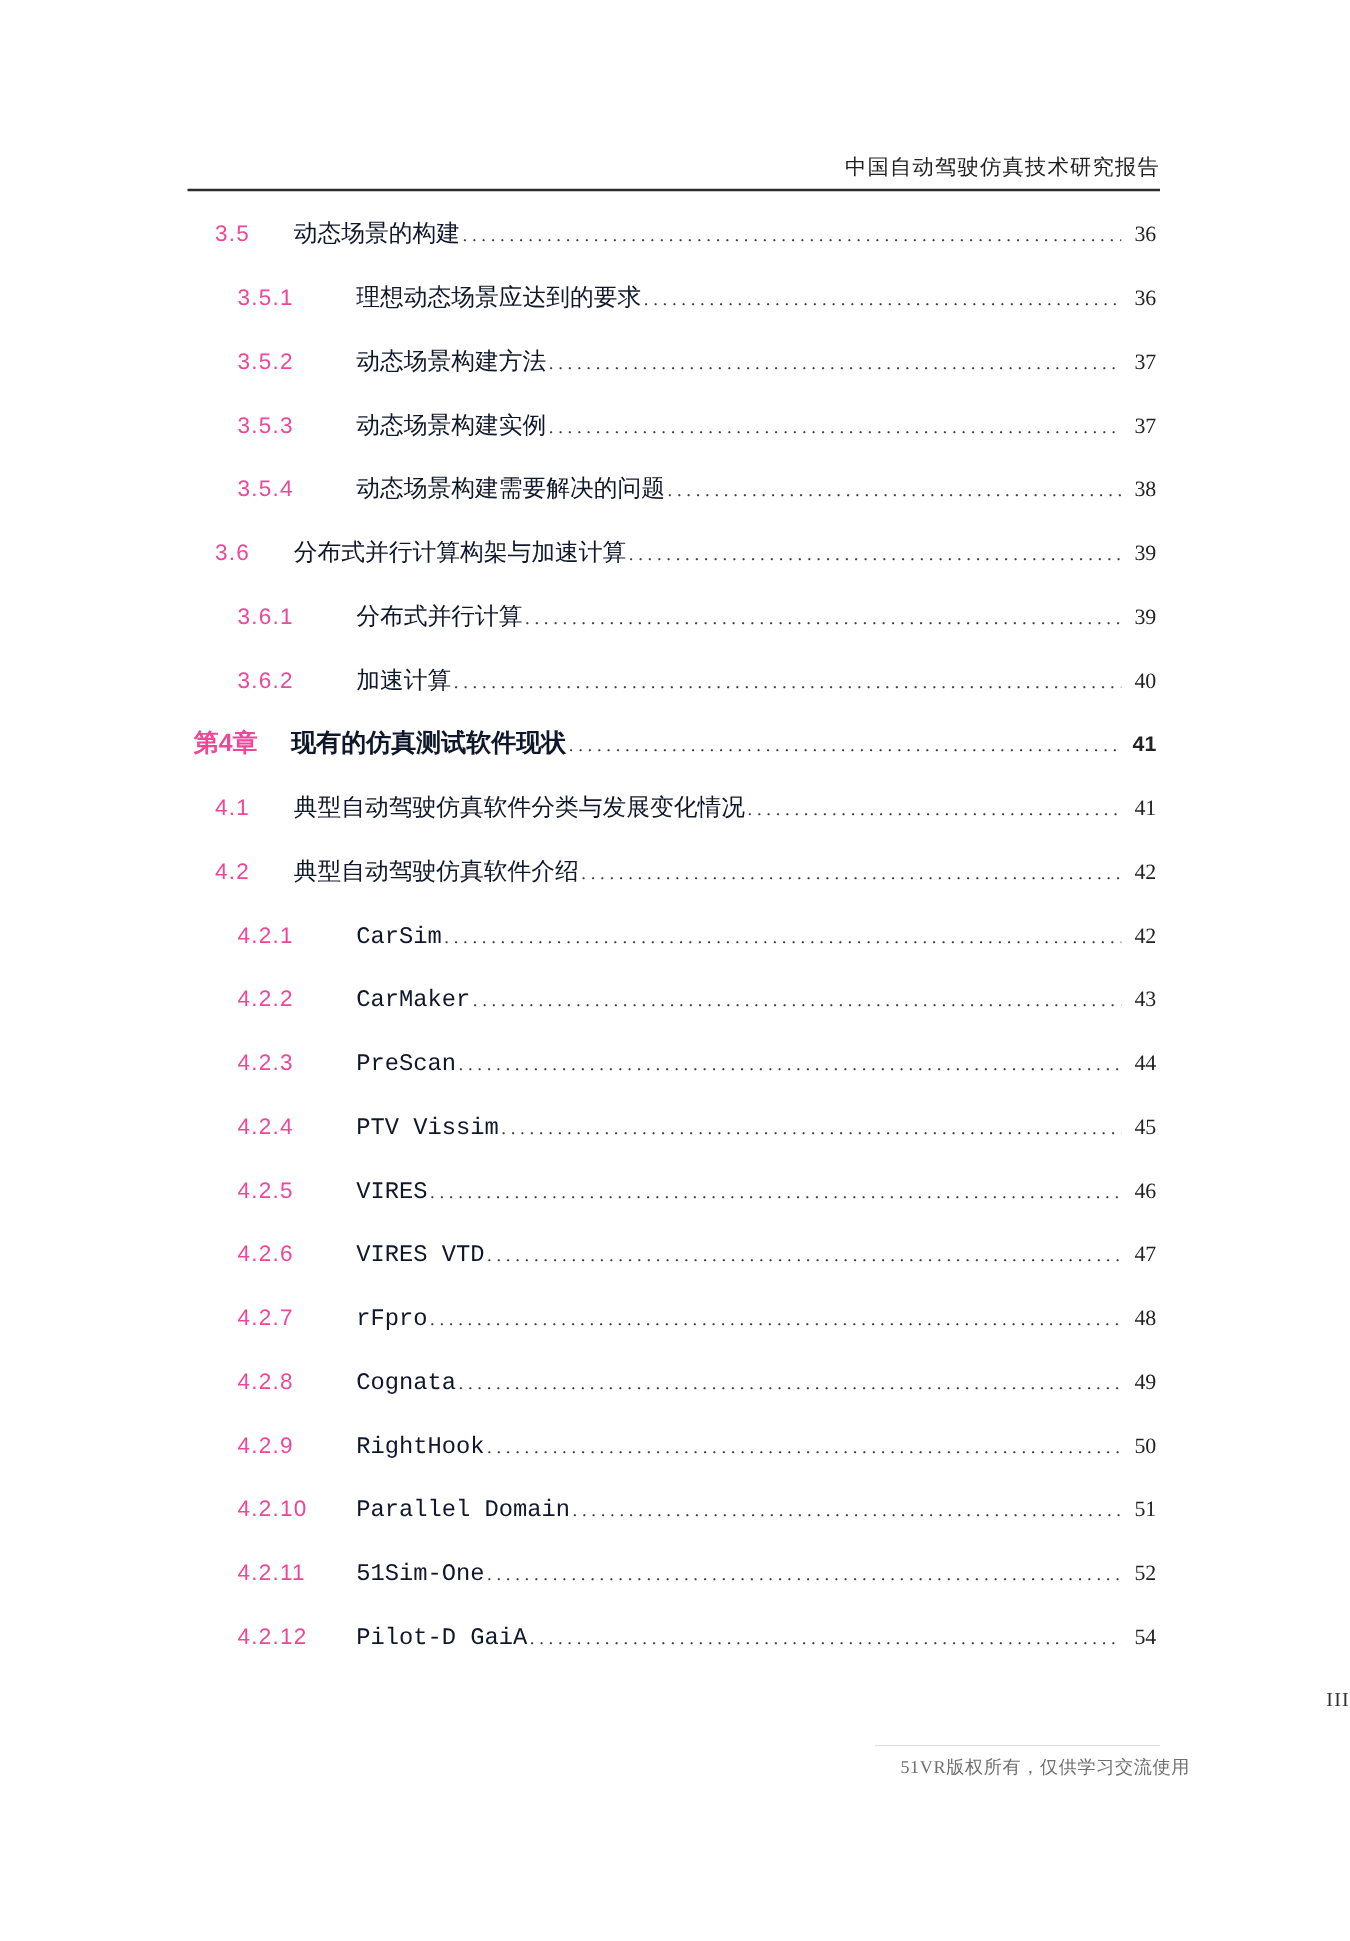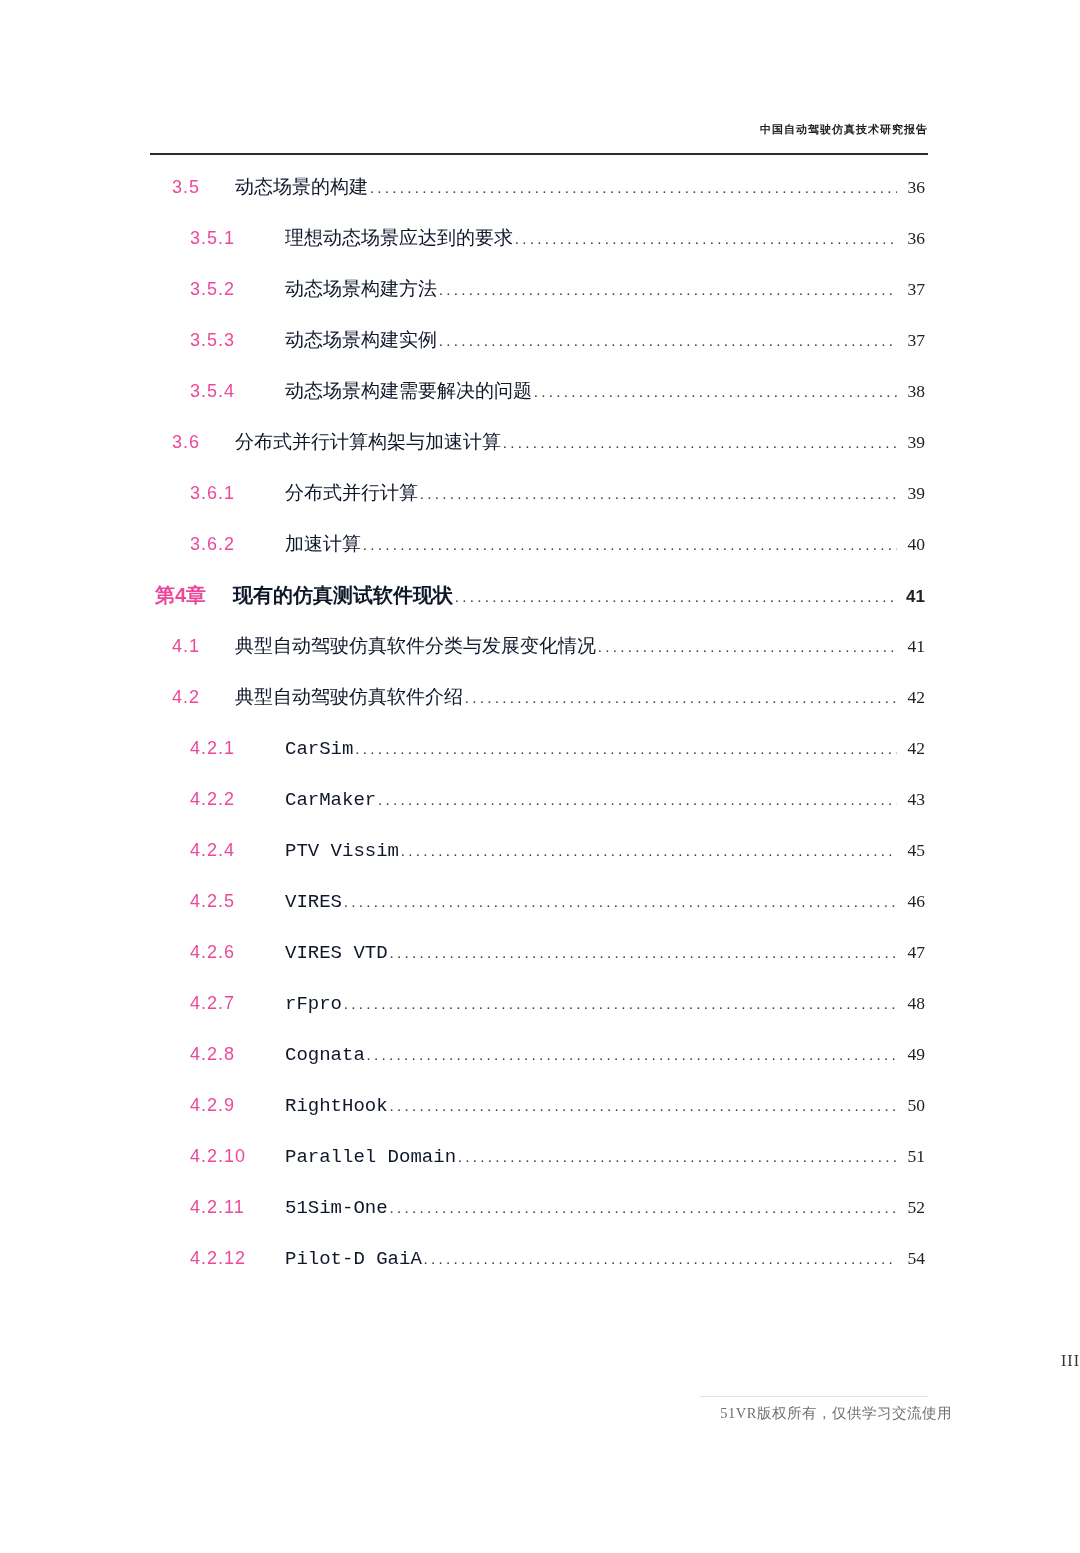--- a/index.html
+++ b/index.html
@@ -13,26 +13,26 @@
     overflow: hidden;
   }
 
   
   .header {
     position: absolute;
     top: 0; left: 150px; right: 152px;
   }
   .header-title {
     text-align: right;
-    font-size: 11px;
-    font-weight: 700;
+    font-size: 17px;
+    font-weight: 400;
     letter-spacing: 1px;
     color: #1f1f1f;
     padding-top: 122px;
-    padding-bottom: 16px;
+    padding-bottom: 6px;
     font-family: "Liberation Serif", "DejaVu Serif", serif;
   }
   .header-rule {
     height: 0;
     border-top: 2px solid #2b2b2b;
   }
 
   
   .toc {
     position: absolute;
@@ -207,20 +207,26 @@
       <span class="dots"></span>
       <span class="pg">42</span>
     </div>
       <div class="toc-row lvl3">
       <span class="num">4.2.2</span>
       <span class="lbl">CarMaker</span>
       <span class="dots"></span>
       <span class="pg">43</span>
     </div>
       <div class="toc-row lvl3">
+      <span class="num">4.2.3</span>
+      <span class="lbl">PreScan</span>
+      <span class="dots"></span>
+      <span class="pg">44</span>
+    </div>
+      <div class="toc-row lvl3">
       <span class="num">4.2.4</span>
       <span class="lbl">PTV Vissim</span>
       <span class="dots"></span>
       <span class="pg">45</span>
     </div>
       <div class="toc-row lvl3">
       <span class="num">4.2.5</span>
       <span class="lbl">VIRES</span>
       <span class="dots"></span>
       <span class="pg">46</span>

